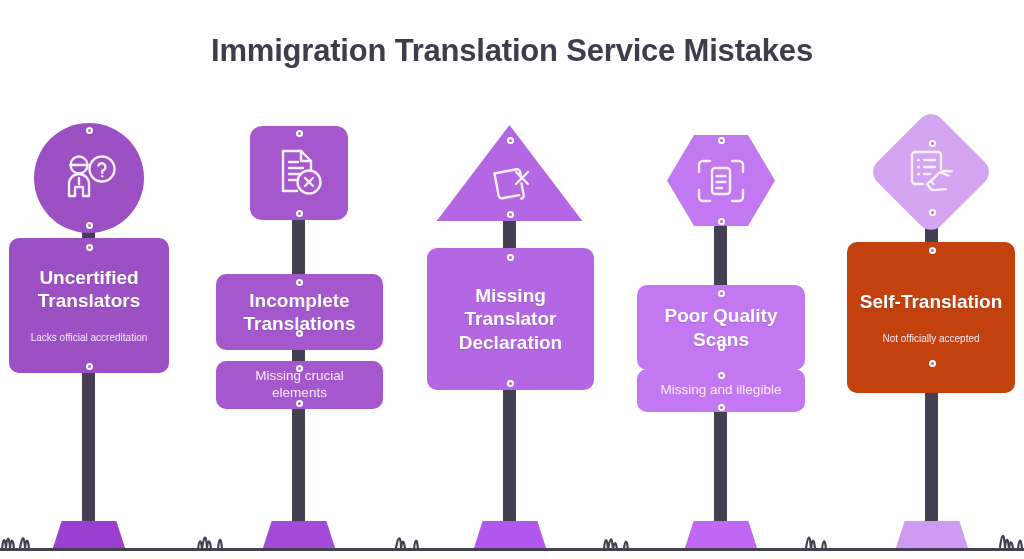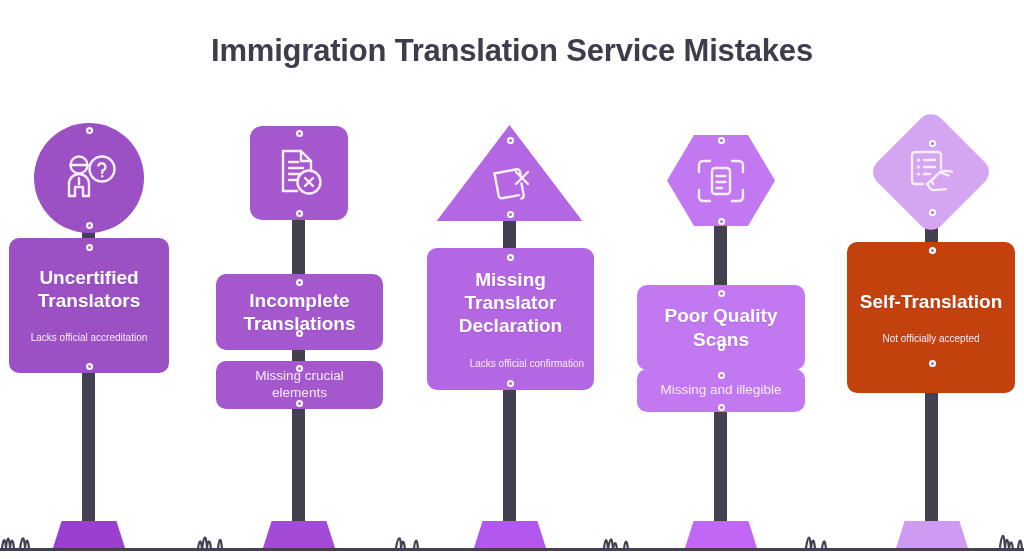--- a/index.html
+++ b/index.html
@@ -157,21 +157,20 @@
         <path d="M35.5 20.5 l2.2 11.6 a3 3 0 0 1-2.4 3.5"></path>
         <path d="M30 9 l12 12 M42 9 l-12 12"></path>
       </svg>
     </span>
   </div>
   <div class="screw" style="left:506.5px; top:137px;"></div>
   <div class="screw" style="left:506.5px; top:211px;"></div>
 
   <div class="sign" style="left:427px; top:248px; width:167px; height:142px; background:#b467e2;align-items:flex-end;">
     <div class="t">Missing Translator Declaration</div>
-    <div class="s">Lacks official confirmation</div>
   </div>
   <div class="screw" style="left:506.5px; top:254px;"></div>
   <div class="screw" style="left:506.5px; top:380px;"></div>
 
   <div class="base" style="left:473px; top:521px; background:#b258ef;"></div>
 
   <div class="post" style="left:714px; top:218px; height:312px;"></div>
 
   <div class="icon-shape hex-shape" style="left:667px; top:133px; width:108px; height:95px; background:#c278f0;">
     <span>

